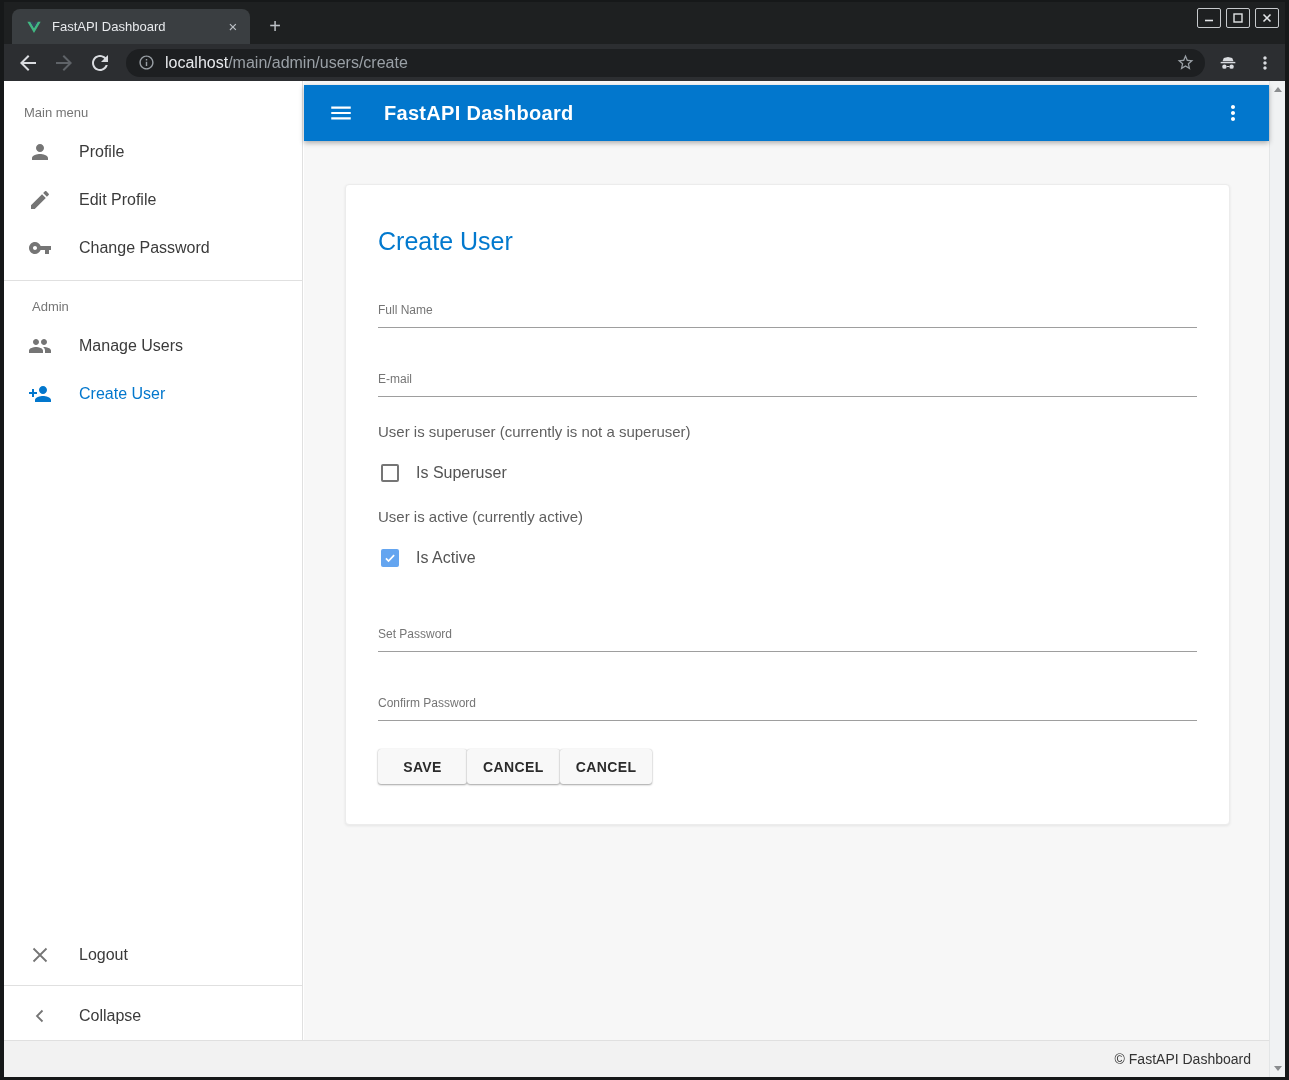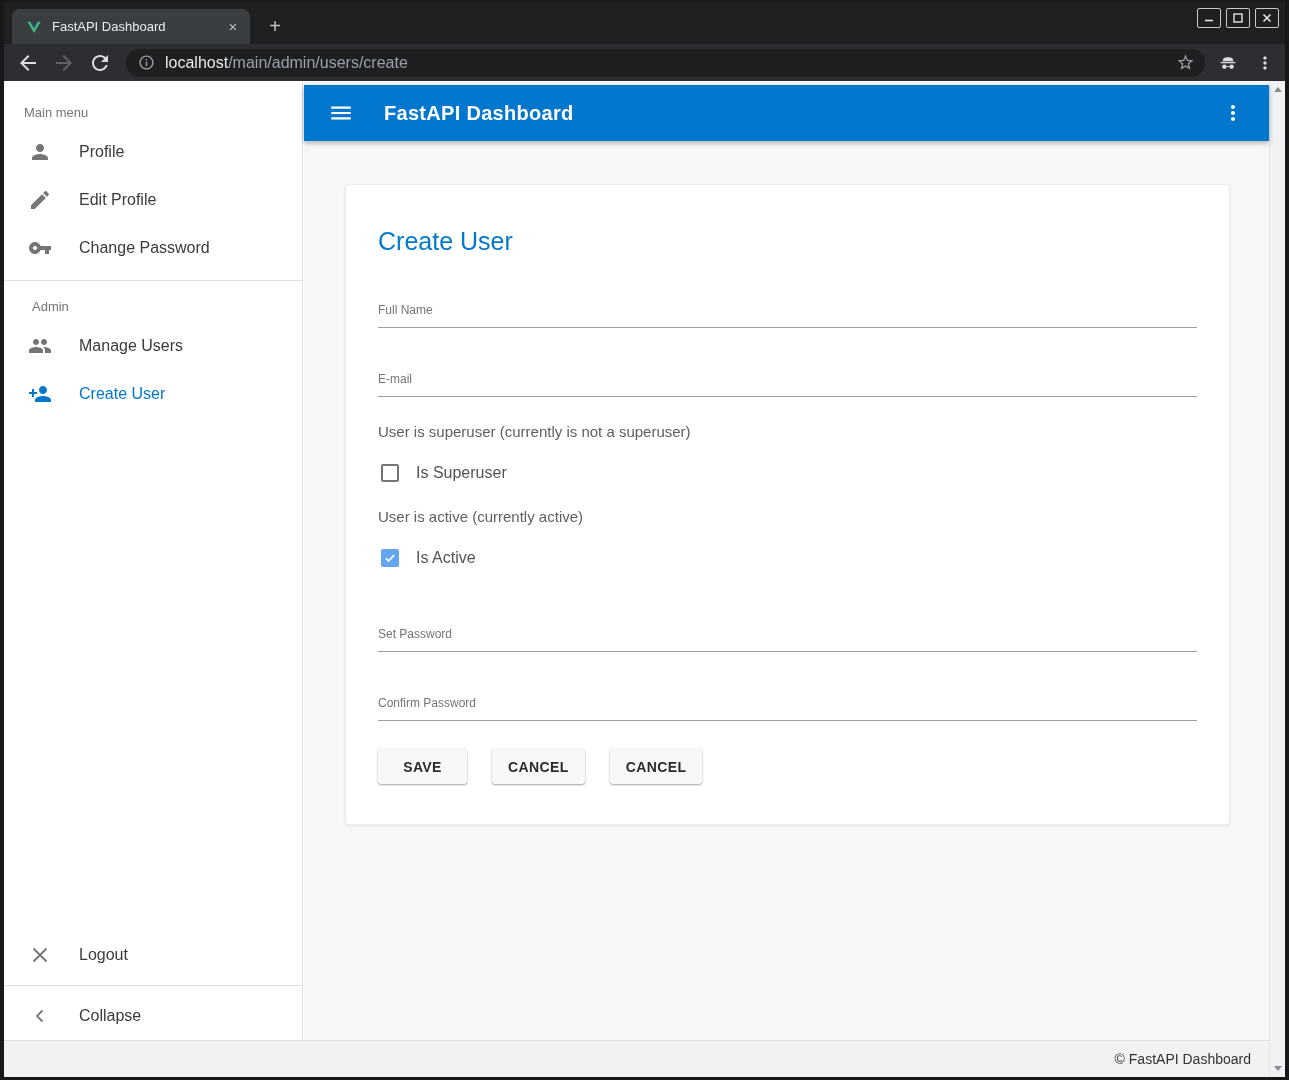--- a/index.html
+++ b/index.html
@@ -72,21 +72,21 @@
     font-size:12px; padding:4px 0 10px; color:#212121; background:transparent;
     font-family:"Liberation Sans","DejaVu Sans",sans-serif; }
   .mat-input::placeholder { color:#757575; opacity:1; }
   .mt-field { margin-top:40px; }
   .hint { font-size:15px; color:#5f5f5f; margin-top:26px; }
   .check-row { display:flex; align-items:center; margin-top:24px; margin-left:3px;text-align:center; }
   .checkbox { width:18px; height:18px; border:2px solid #757575; border-radius:2px; flex:0 0 auto; }
   .checkbox.checked { border:none; background:#64a5f0; display:flex; align-items:center; justify-content:center; }
   .check-row .clabel { font-size:16px; color:#545454; margin-left:17px; }
   .pw-gap { margin-top:56px; }
-  .btn-row { display:flex; gap:25px; margin-top:28px; }
+  .btn-row { display:flex; margin-top:28px; }
   .btn { min-width:89px; height:35px; background:#f8f8f8; border:none; border-radius:3px;
     box-shadow:0 1px 2px rgba(0,0,0,.35), 0 0 1px rgba(0,0,0,.2);
     font-size:14px; font-weight:bold; color:#2b2b2b; letter-spacing:.4px; cursor:pointer;
     font-family:"Liberation Sans","DejaVu Sans",sans-serif; padding:0 16px; }
 </style>
 </head>
 <body>
 
 <div class="window">
 

